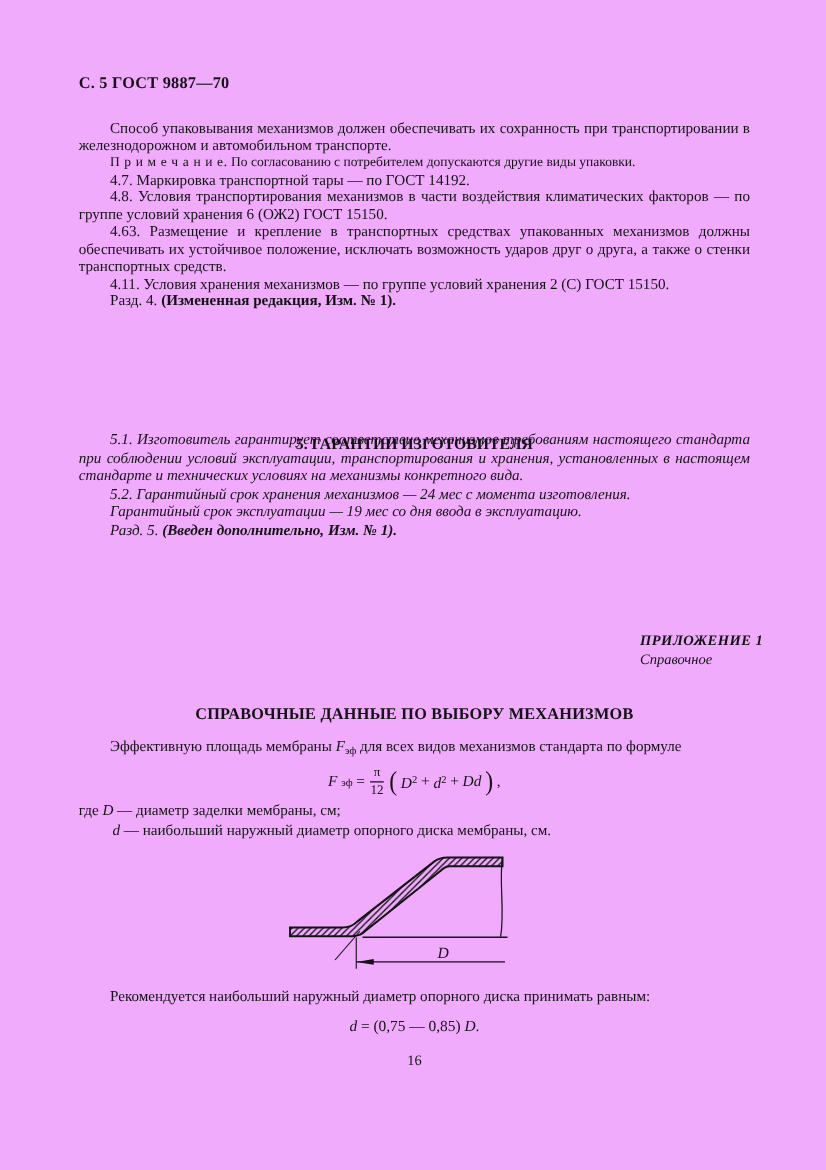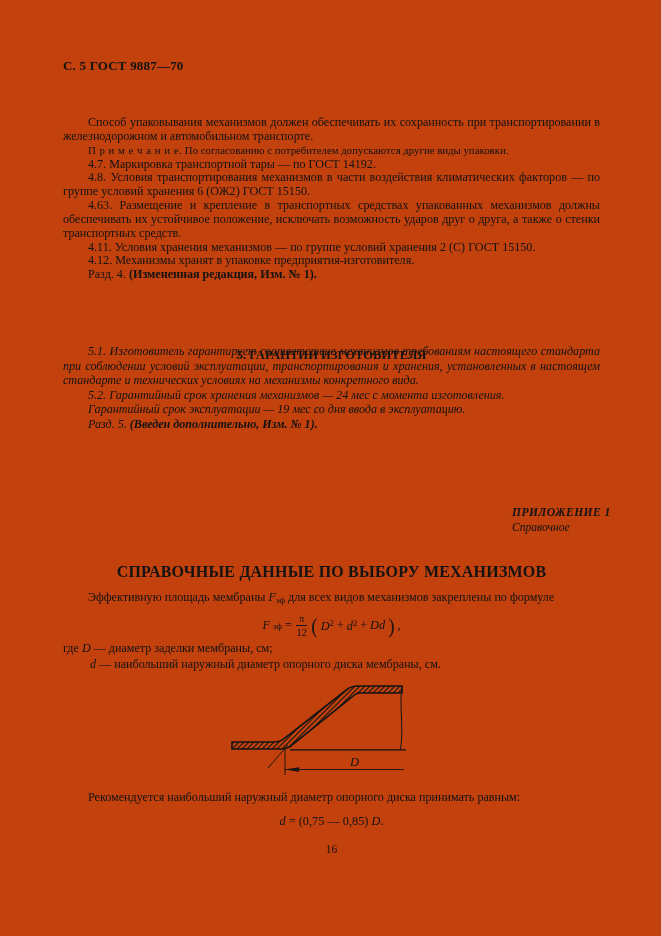--- a/index.html
+++ b/index.html
@@ -1,46 +1,46 @@
 <!DOCTYPE html>
 <html><head>
 <meta charset="utf-8">
 <style>
   * { margin:0; padding:0; box-sizing:border-box; }
   html,body { background:#e8e8e8; }
   .page {
     position:relative;
     width:661px; height:936px;
-    background:#c2410c;
+    background:#f0abfc;
     font-family:"Liberation Serif", serif;
     color:#131313;
     overflow:hidden;
     padding-left:24px;
   }
   .abs { position:absolute; }
   .doc-header { left:63px; top:58px; font-size:13px; font-weight:bold; letter-spacing:0.2px; }
   .textblock { left:63px; width:537px; font-size:12.1px; text-align:justify; }
-  .sec4 { top:96px;  line-height:13.85px;margin-top:20px; }
+  .sec4 { top:96px;  line-height:13.85px; }
   .sec5 { top:344px; line-height:14.6px;font-style:italic; }
   .textblock p { text-indent:25px; }
   .note { font-size:10.8px; }
   .note .note-label { letter-spacing:0.5px; }
   .sec-heading {
     left:63px; top:303px; width:537px;
     text-align:center; font-weight:bold; font-size:12.6px;margin-top:45px;
   }
   b.rev { font-weight:bold; }
   .appendix-label {
     left:512px; top:506px;
     font-style:italic; font-size:11.6px; line-height:14.5px;
   }
   .appendix-label .l1 { font-weight:bold; letter-spacing:0.4px;text-align:center; }
   .appendix-heading {
     left:63px; top:563px; width:537px;
-    text-align:center; font-weight:bold; font-size:16px; letter-spacing:0.2px;
+    text-align:center; font-weight:bold; font-size:13px; letter-spacing:0.2px;
   }
   .appendix-intro { left:63px; top:590px; width:537px; font-size:12.1px; }
   .appendix-intro p { text-indent:25px; }
   .it { font-style:italic; }
   sub { font-size:8.5px; vertical-align:-2px; }
   sup { font-size:8.5px; vertical-align:4px; }
   .formula1 {
     left:63px; top:613px; width:537px;
     display:flex; justify-content:center; align-items:center;
     font-size:12.3px; gap:3px;
@@ -67,42 +67,41 @@
 
   <div class="abs doc-header">С. 5 ГОСТ 9887—70</div>
 
   <div class="abs textblock sec4">
     <p>Способ упаковывания механизмов должен обеспечивать их сохранность при транспортировании в железнодорожном и автомобильном транспорте.</p>
     <p class="note"><span class="note-label">П р и м е ч а н и е.</span><span> По согласованию с потребителем допускаются другие виды упаковки.</span></p>
     <p>4.7. Маркировка транспортной тары — по ГОСТ 14192.</p>
     <p>4.8. Условия транспортирования механизмов в части воздействия климатических факторов — по группе условий хранения 6 (ОЖ2) ГОСТ 15150.</p>
     <p>4.63. Размещение и крепление в транспортных средствах упакованных механизмов должны обеспечивать их устойчивое положение, исключать возможность ударов друг о друга, а также о стенки транспортных средств.</p>
     <p>4.11. Условия хранения механизмов — по группе условий хранения 2 (С) ГОСТ 15150.</p>
-    <p>4.12. Механизмы хранят в упаковке предприятия-изготовителя.</p>
     <p><span>Разд. 4. </span><b class="rev">(Измененная редакция, Изм. № 1).</b></p>
   </div>
 
   <div class="abs sec-heading">5. ГАРАНТИИ ИЗГОТОВИТЕЛЯ</div>
 
   <div class="abs textblock sec5">
     <p>5.1. Изготовитель гарантирует соответствие механизмов требованиям настоящего стандарта при соблюдении условий эксплуатации, транспортирования и хранения, установленных в настоящем стандарте и технических условиях на механизмы конкретного вида.</p>
     <p>5.2. Гарантийный срок хранения механизмов — 24 мес с момента изготовления.</p>
     <p>Гарантийный срок эксплуатации — 19 мес со дня ввода в эксплуатацию.</p>
     <p><span>Разд. 5. </span><b class="rev">(Введен дополнительно, Изм. № 1).</b></p>
   </div>
 
   <div class="abs appendix-label">
     <div class="l1">ПРИЛОЖЕНИЕ 1</div>
     <div class="l2">Справочное</div>
   </div>
 
   <div class="abs appendix-heading">СПРАВОЧНЫЕ ДАННЫЕ ПО ВЫБОРУ МЕХАНИЗМОВ</div>
 
   <div class="abs appendix-intro">
-    <p><span>Эффективную площадь мембраны </span><span class="it">F</span><sub>эф</sub><span>  для всех видов механизмов закреплены по формуле</span></p>
+    <p><span>Эффективную площадь мембраны </span><span class="it">F</span><sub>эф</sub><span>  для всех видов механизмов стандарта по формуле</span></p>
   </div>
 
   <div class="abs formula1">
     <span class="it">F</span>
       <sub>эф</sub>
     <span>=</span>
     <span class="frac">
         <span class="num">π</span>
         <span class="den">12</span>
       </span>

